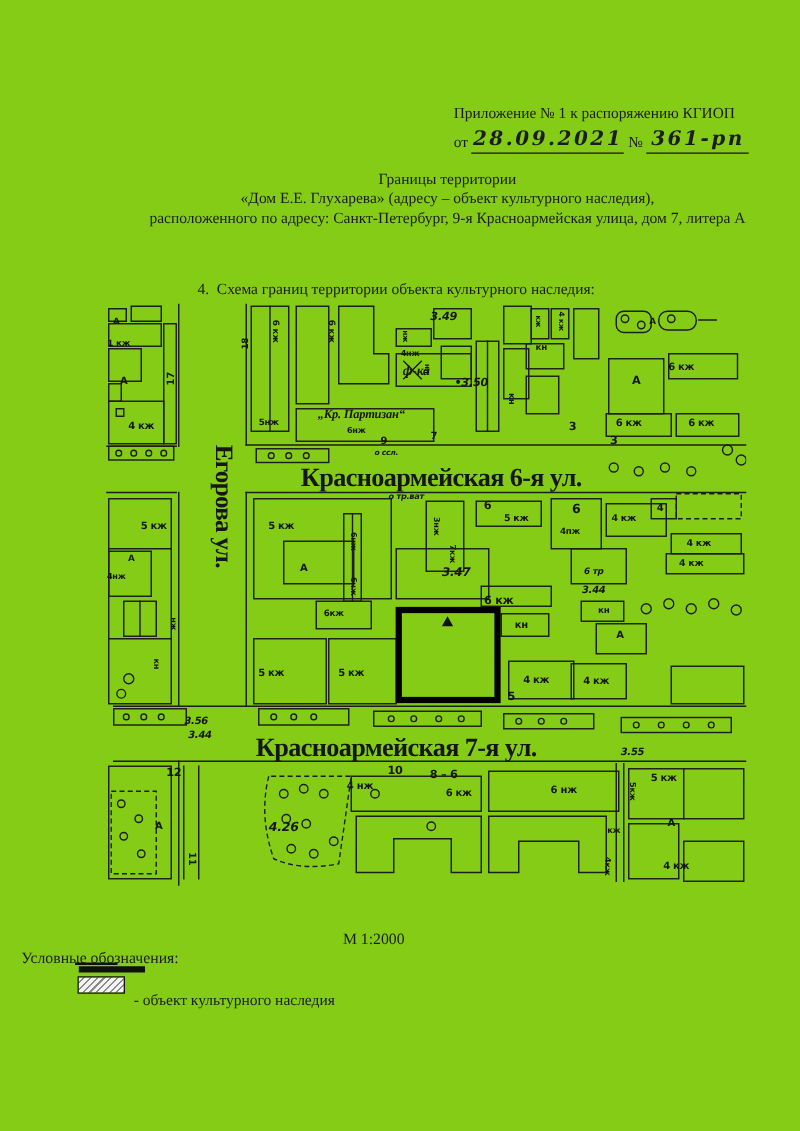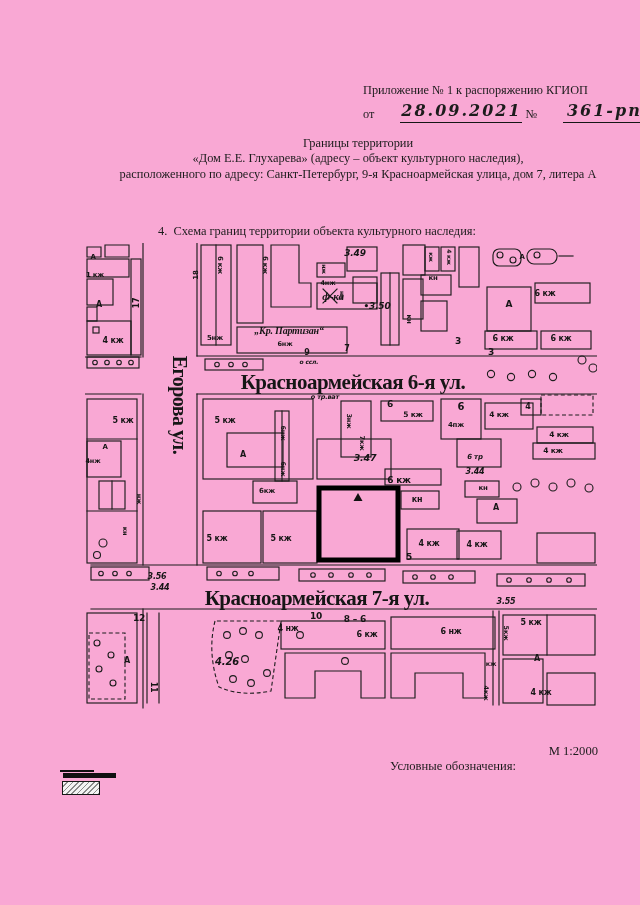--- a/index.html
+++ b/index.html
@@ -1,45 +1,45 @@
 <!DOCTYPE html>
 <html lang="ru"><head>
 <meta charset="utf-8">
 <style>
   html,body{margin:0;padding:0;background:#e8e8e8;}
   .page{
-    position:relative;width:640px;height:905px;background:#f9a8d4;
+    position:relative;width:640px;height:905px;background:#84cc16;
     font-family:"Liberation Serif",serif;color:#1c1c1c;overflow:hidden;
     margin:0 auto;
   }
   
   .hdr{position:absolute;left:363px;top:83px;width:260px;font-size:12.3px;line-height:1.3;}
   .hdr .row2{margin-top:2px;white-space:nowrap;}
-  .uline{display:inline-block;border-bottom:1.4px solid #161616;text-align:center;vertical-align:bottom;margin-left:23px;}
+  .uline{display:inline-block;border-bottom:1.4px solid #161616;text-align:center;vertical-align:bottom;}
   .u-date{width:122px;}
   .u-num{width:82px;}
   .hand{font-family:"DejaVu Serif",serif;font-style:italic;font-weight:700;font-size:16px;letter-spacing:2px;white-space:nowrap;}
   
   .title{position:absolute;left:0;top:136px;width:640px;text-align:center;font-size:12.4px;line-height:1.23;padding-left:38px;}
   .title p{margin:0;}
   .sec{position:absolute;left:158px;top:212px;font-size:12.4px;white-space:pre;}
   
   .map{position:absolute;left:85px;top:243px;width:512px;height:467px;}
   #map-svg{display:block;}
   #map-svg text{font-family:"DejaVu Sans",sans-serif;font-weight:700;fill:#161616;text-anchor:middle;letter-spacing:-0.2px;}
   #map-svg text.street{font-family:"Liberation Serif",serif;font-weight:700;letter-spacing:-0.5px;}
   #map-svg text.it{font-style:italic;}
   #map-svg text.serif{font-family:"Liberation Serif",serif;}
   .ln{stroke:#1d1d1d;stroke-width:1.15;fill:none;stroke-linecap:square;}
   .dsh{stroke:#1d1d1d;stroke-width:1.1;fill:none;stroke-dasharray:4 2.6;}
   .cir{stroke:#1d1d1d;stroke-width:1.1;fill:none;}
   .thick{stroke:#000;stroke-width:5;fill:none;}
   
-  .scale{position:absolute;left:0;top:720px;width:598px;text-align:right;font-size:12.6px;margin-top:24px;}
-  .leg-h{position:absolute;left:0;top:746px;width:516px;text-align:right;font-size:12.6px;}
+  .scale{position:absolute;left:0;top:720px;width:598px;text-align:center;font-size:12.6px;margin-top:24px;}
+  .leg-h{position:absolute;left:17px;top:746px;width:516px;text-align:left;font-size:12.6px;}
   .sw-line{position:absolute;left:63px;top:773px;width:53px;height:5px;background:#101010;}
   .sw-line-tail{position:absolute;left:60px;top:770px;width:34px;height:2px;background:#101010;}
   .leg-t1{position:absolute;left:145px;top:768px;font-size:12.4px;}
   .sw-hatch{
     position:absolute;left:62px;top:781px;width:38px;height:14px;
     border:1.3px solid #161616;box-sizing:border-box;
     background:repeating-linear-gradient(135deg,#f3f3f3 0 2.6px,#8a8a8a 2.6px 3.8px);
   }
   .leg-t2{position:absolute;left:107px;top:781px;font-size:12.4px;}
 </style>
@@ -325,14 +325,15 @@
     </svg>
   </div>
 
   <p class="scale">М 1:2000</p>
   <p class="leg-h">Условные обозначения:</p>
 
   <div class="sw-line-tail"></div>
   <div class="sw-line"></div>
 
   <div class="sw-hatch"></div>
+  <p class="leg-t2">- объект культурного наследия</p>
 
 </div>
 
 </body></html>

